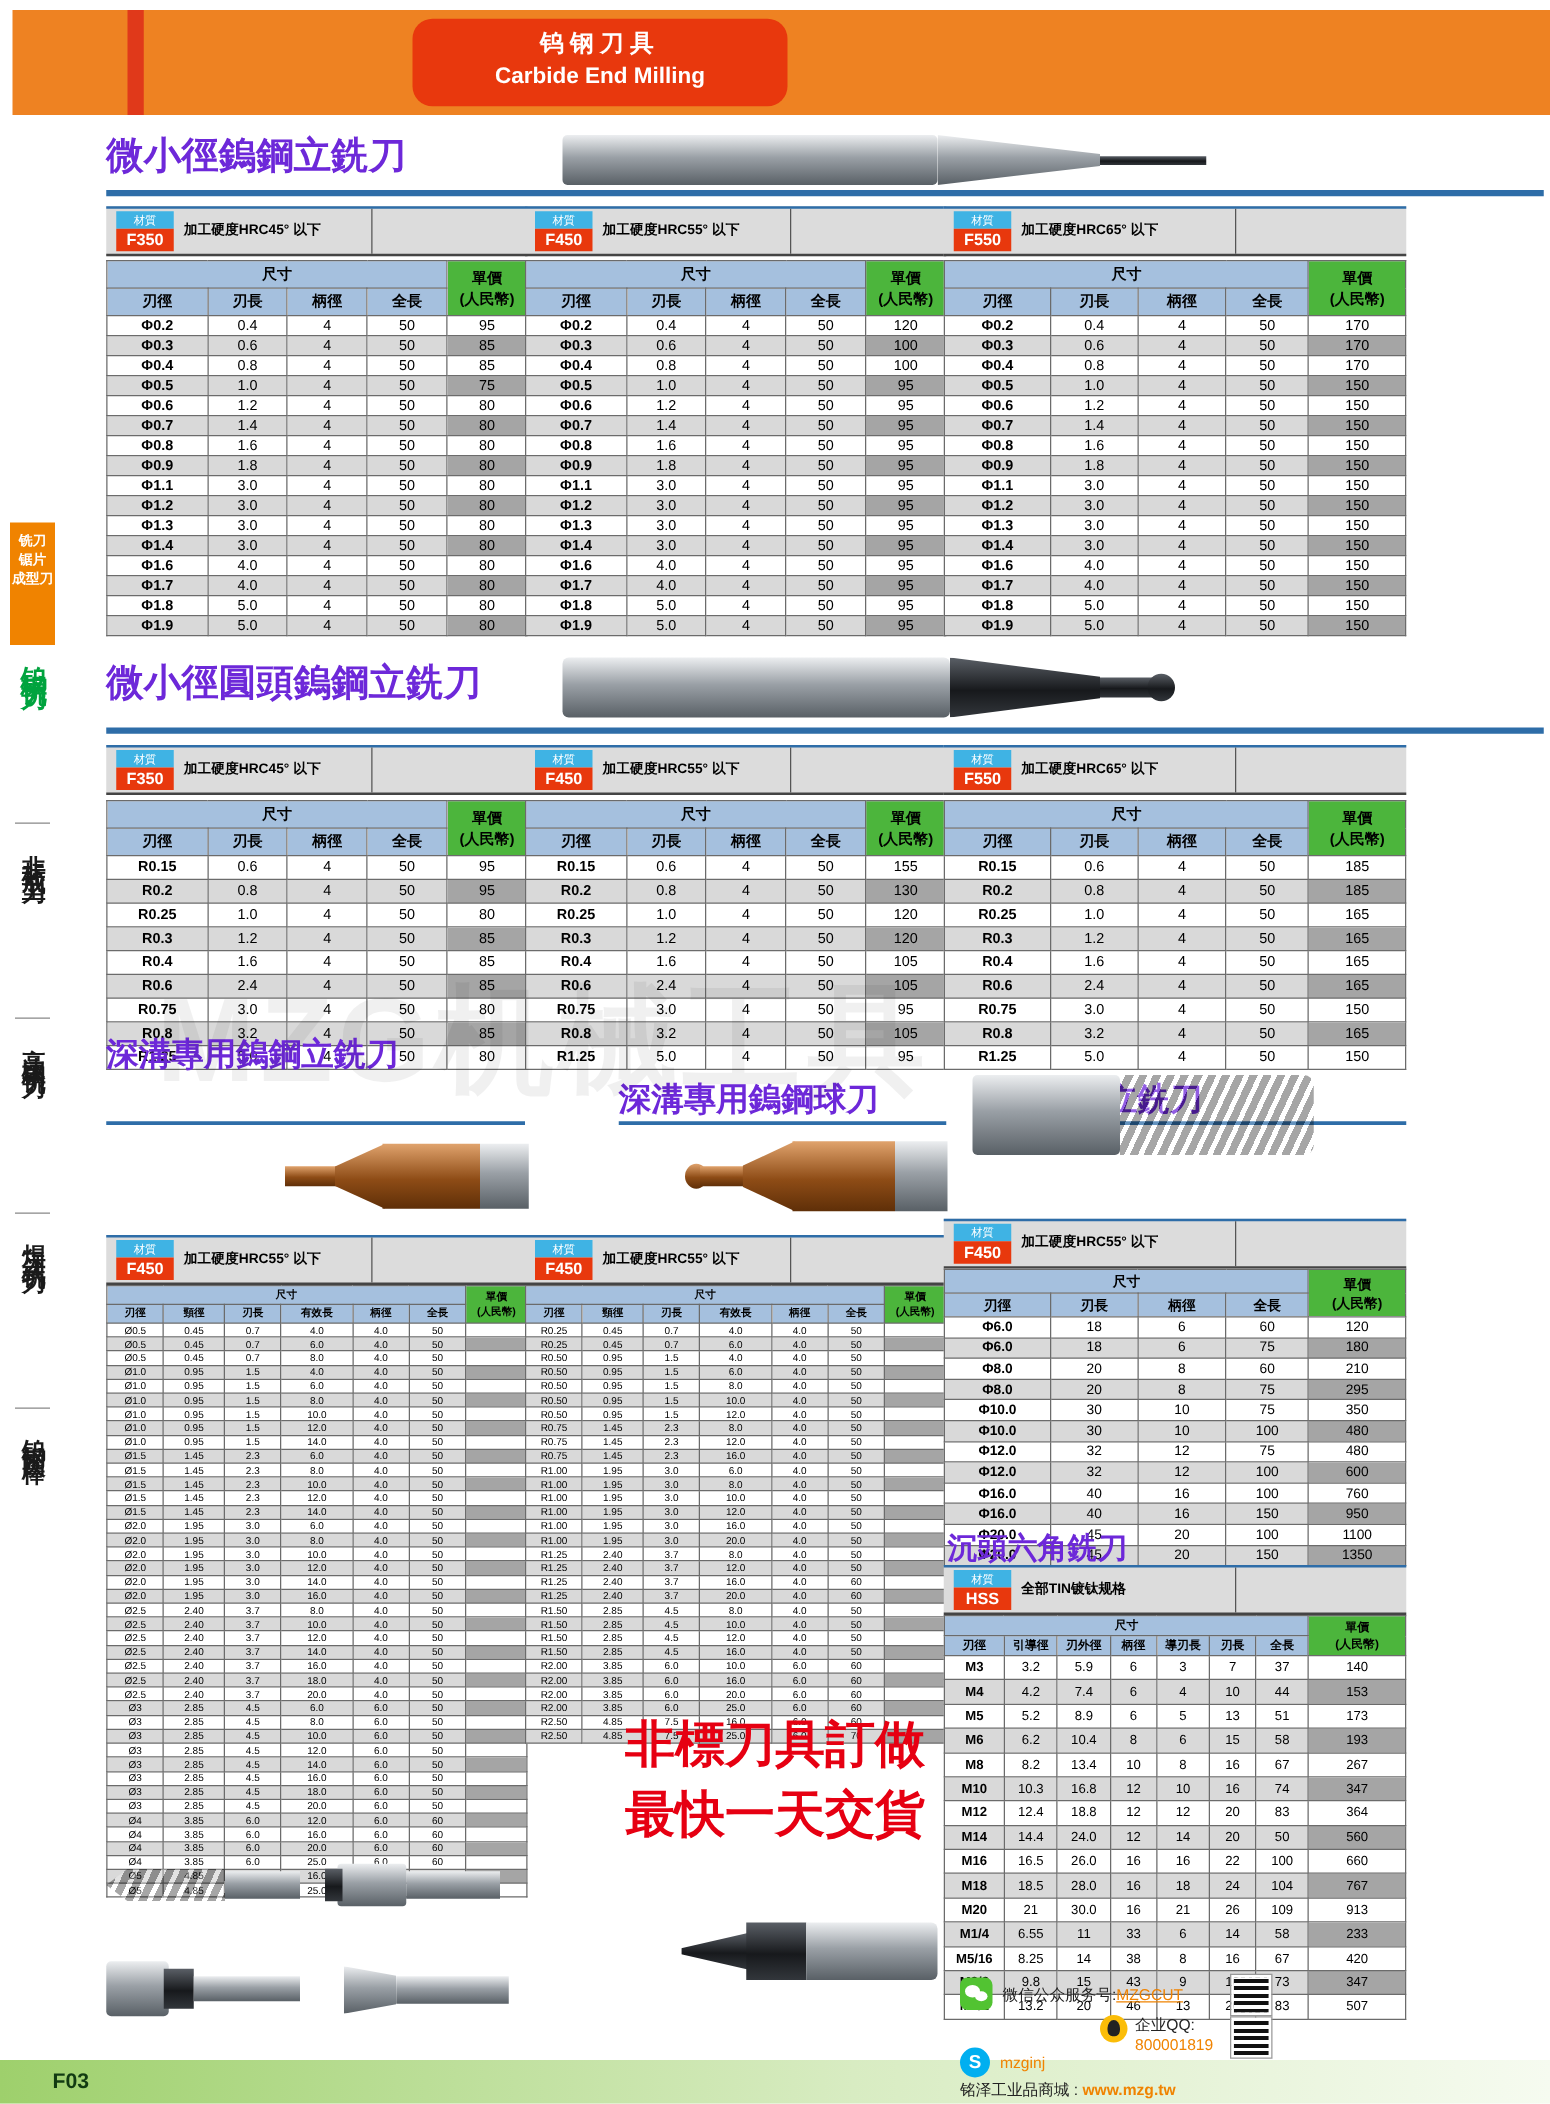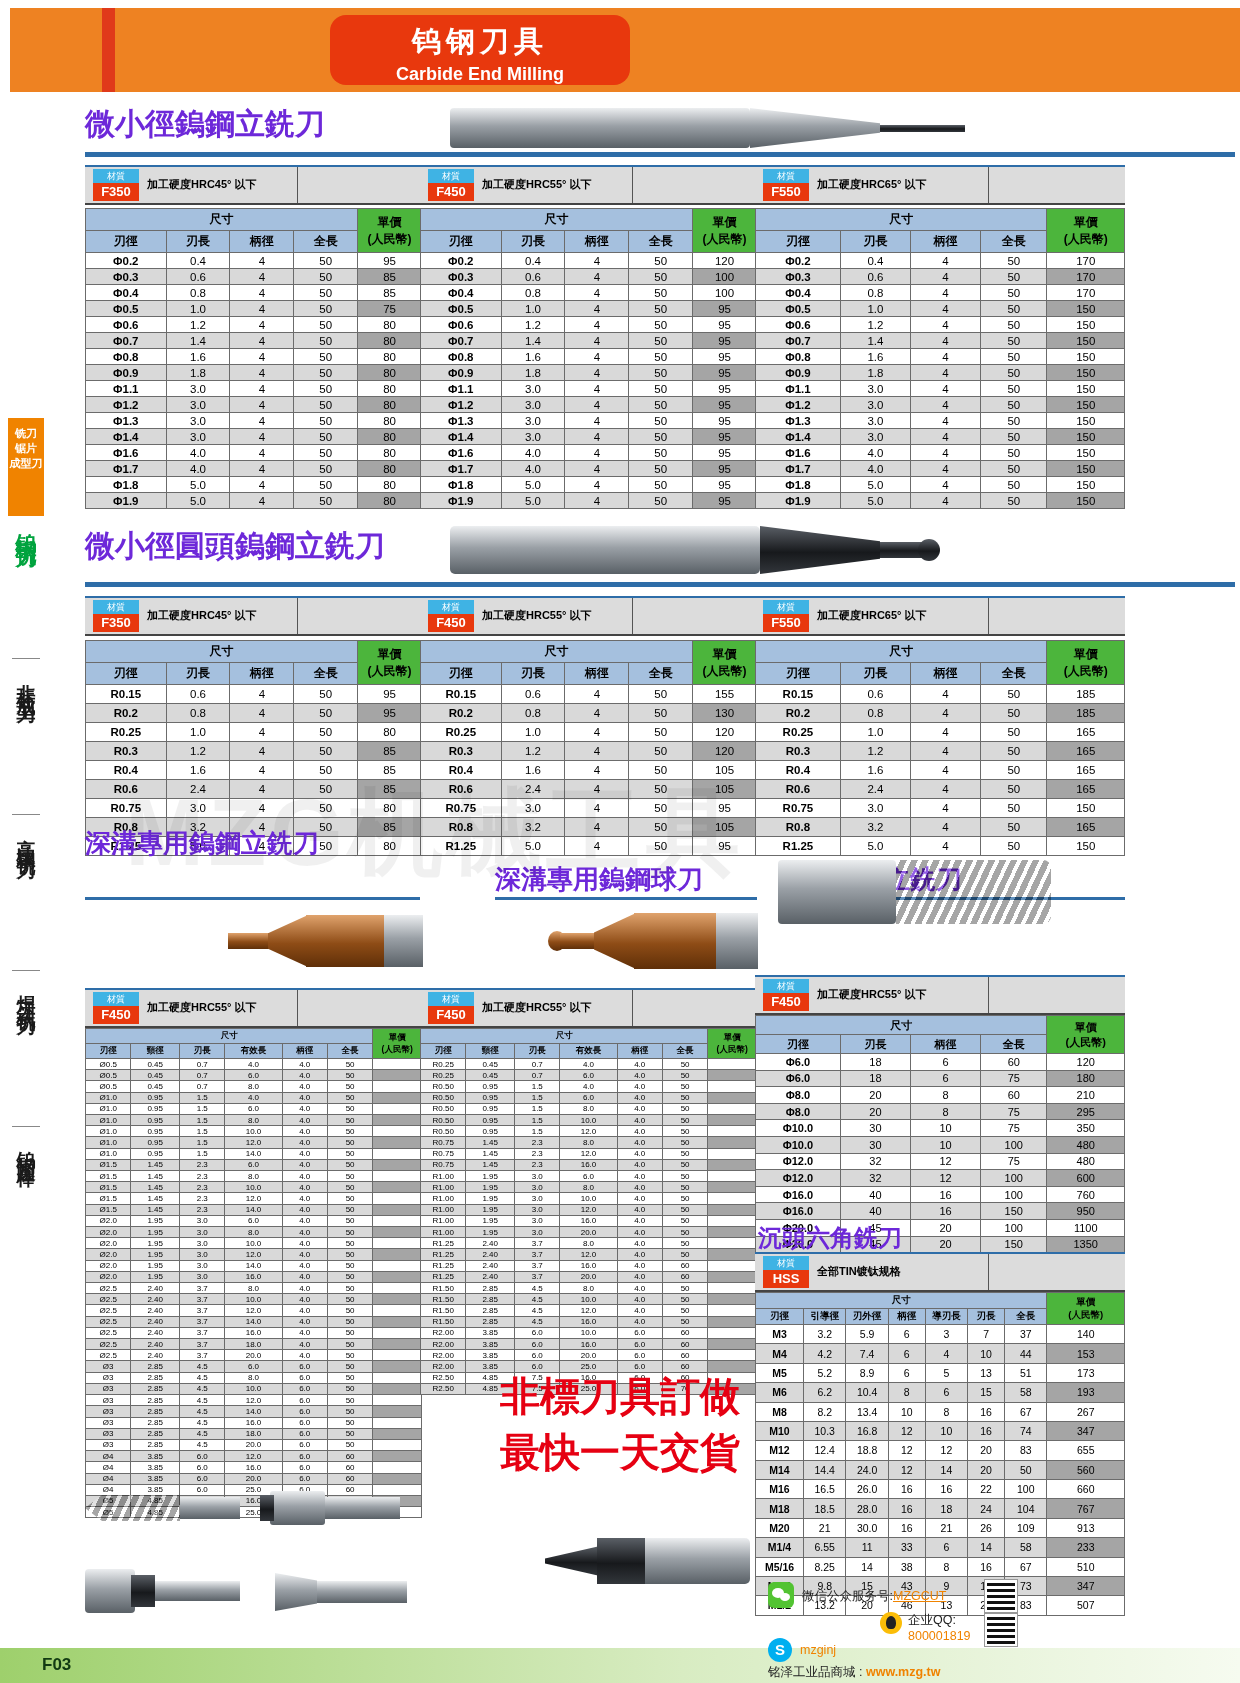--- a/index.html
+++ b/index.html
@@ -6,21 +6,21 @@
   body{width:1240px;height:1683px;position:relative;background:#fff;
        font-family:"Liberation Sans",sans-serif;overflow:hidden}
   .abs{position:absolute}
 
   
   #banner{left:10px;top:8px;width:1230px;height:84px;background:#ee8222}
   #redstripe{left:92px;top:0;width:13px;height:84px;background:#e0391a}
   #logo{left:118px;top:10px;color:#009a44;font-size:56px;font-weight:bold;letter-spacing:1px;line-height:60px}
   #logo sup{font-size:18px;vertical-align:30px}
   #hbadge{left:320px;top:7px;width:300px;height:70px;background:#e8380d;border-radius:16px;color:#fff;text-align:center}
-  #hbadge .cn{font-size:29px;font-weight:bold;letter-spacing:5px;margin-top:7px}
+  #hbadge .cn{font-size:19px;font-weight:bold;letter-spacing:5px;margin-top:7px}
   #hbadge .en{font-size:18px;font-weight:bold;margin-top:2px}
 
   
   .sec-title{font-weight:bold;color:#6d28d9;white-space:nowrap}
   .t-big{font-size:30px}
   .t-mid{font-size:26px}
   .blue-rule{background:#2e6da8;height:5px}
   .blue-rule-sm{background:#2e6da8;height:3px}
 
   
@@ -1826,21 +1826,21 @@
           <td class="price">347</td>
         </tr>
         <tr class="gs">
           <td class="c0">M12</td>
           <td>12.4</td>
           <td>18.8</td>
           <td>12</td>
           <td>12</td>
           <td>20</td>
           <td>83</td>
-          <td class="price">655</td>
+          <td class="price">364</td>
         </tr>
         <tr class="gs">
           <td class="c0">M14</td>
           <td>14.4</td>
           <td>24.0</td>
           <td>12</td>
           <td>14</td>
           <td>20</td>
           <td>50</td>
           <td class="price">560</td>
@@ -1886,21 +1886,21 @@
           <td class="price">233</td>
         </tr>
         <tr class="gs">
           <td class="c0">M5/16</td>
           <td>8.25</td>
           <td>14</td>
           <td>38</td>
           <td>8</td>
           <td>16</td>
           <td>67</td>
-          <td class="price">510</td>
+          <td class="price">420</td>
         </tr>
         <tr class="gs">
           <td class="c0">M3/8</td>
           <td>9.8</td>
           <td>15</td>
           <td>43</td>
           <td>9</td>
           <td>16</td>
           <td>73</td>
           <td class="price">347</td>

